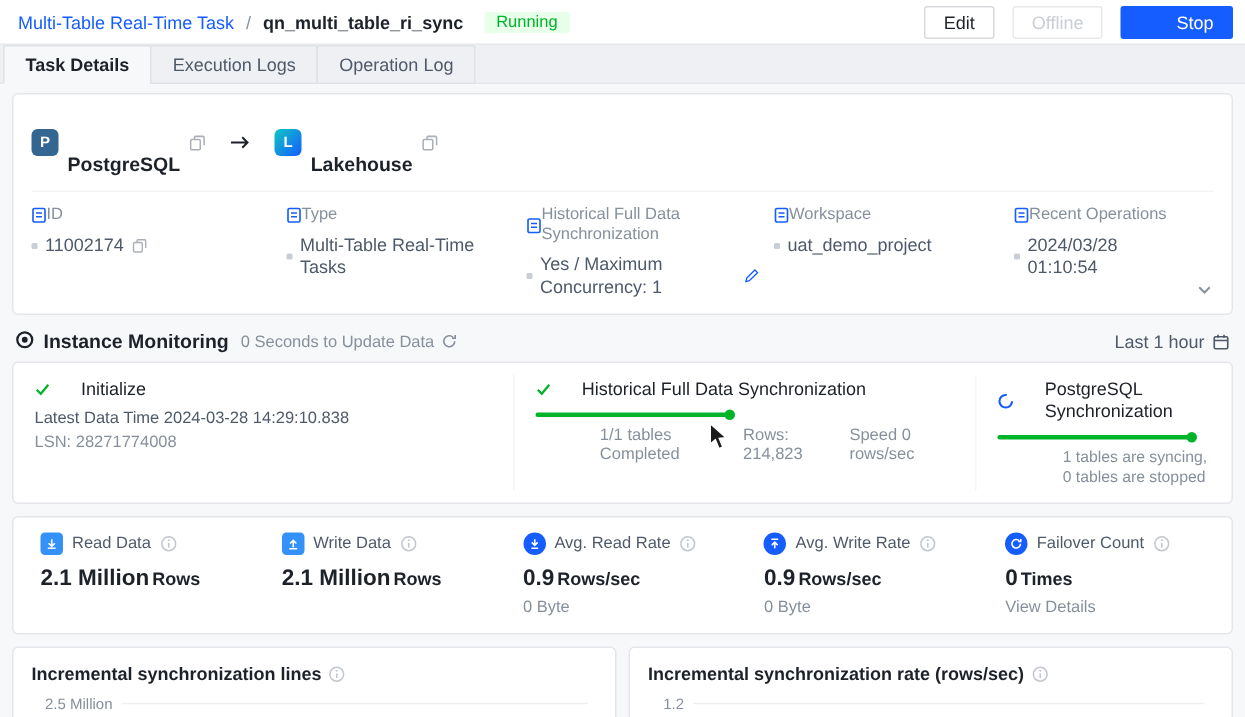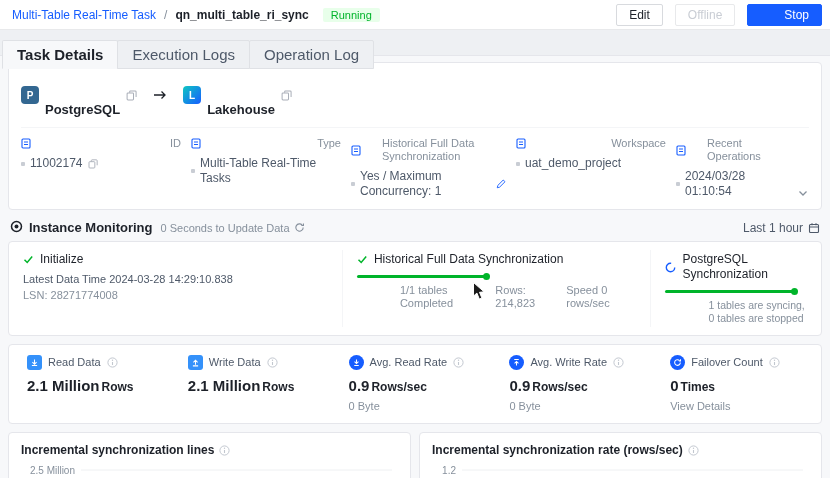--- a/index.html
+++ b/index.html
@@ -10,52 +10,52 @@
   .crumb-link{color:#165dff;cursor:pointer;}
   .crumb-sep{color:#86909c;margin:0 2px;}
   .crumb-current{color:#1d2129;font-weight:600;}
   .badge{background:#e8ffea;color:#00b42a;font-size:11px;padding:1px 8px;border-radius:2px;margin-left:8px;}
   .spacer{flex:1;}
   .btn{font-family:inherit;font-size:12px;padding:3px 12px;border-radius:2px;border:1px solid #d8dade;background:#fff;color:#1d2129;cursor:pointer;margin-left:6px;}
   .btn.disabled{color:#c9cdd4;border-color:#e8e9eb;}
   .btn.primary{background:#165dff;border-color:#165dff;color:#fff;padding-left:36px;}
   
   .tabbar{height:26px;background:#eef0f3;border-bottom:1px solid #e5e6eb;display:flex;align-items:flex-end;padding-left:2px;box-sizing:border-box;}
-  .tab{position:relative;top:14px;padding:5px 14px;font-size:15px;color:#4e5969;background:#eef0f3;border:1px solid #dfe1e5;border-radius:2px 2px 0 0;margin-left:-1px;cursor:pointer;}
+  .tab{position:relative;top:1px;padding:5px 14px;font-size:12px;color:#4e5969;background:#eef0f3;border:1px solid #dfe1e5;border-radius:2px 2px 0 0;margin-left:-1px;cursor:pointer;}
   .tab.active{background:#f7f8fa;color:#1d2129;font-weight:600;border-bottom-color:#f7f8fa;margin-left:0;}
   
   .content{padding:6px 8px 0;}
   .card{background:#fff;border:1px solid #e5e6eb;border-radius:4px;box-sizing:border-box;}
   .task-card{padding:10px 12px;}
   .conn-row{display:flex;align-items:center;gap:6px;}
   .db-icon{width:18px;height:18px;border-radius:4px;display:inline-flex;align-items:center;justify-content:center;color:#fff;font-size:10px;font-weight:bold;flex:0 0 auto;}
   .db-icon.pg{background:#336791;}
   .db-icon.lh{background:linear-gradient(135deg,#0fc6c2,#165dff);}
   .conn-name{font-size:13px;font-weight:700;margin-top:29px;}
   .icon-btn{display:inline-flex;align-items:center;cursor:pointer;line-height:0;}
   .arrow-wrap{margin:0 10px;line-height:0;}
   .fields-row{display:flex;align-items:flex-start;margin-top:10px;border-top:1px solid #f4f5f7;padding-top:9px;}
   .field{box-sizing:border-box;padding-right:10px;}
   .f1{width:170px;} .f2{width:160px;} .f3{width:165px;} .f4{width:160px;} .f5{flex:1;}
-  .field-label{display:flex;align-items:center;gap:21px;color:#86909c;font-size:11px;line-height:13px;justify-content:space-between;}
+  .field-label{display:flex;align-items:center;gap:0;color:#86909c;font-size:11px;line-height:13px;}
   .field-value{display:flex;align-items:center;gap:5px;margin-top:6px;color:#4e5969;font-size:12px;line-height:15px;}
   .bullet{width:4px;height:4px;background:#c9cdd4;border-radius:1px;flex:0 0 auto;}
   .expand-chevron{align-self:flex-end;margin-left:auto;cursor:pointer;line-height:0;}
   
   .mon-header{display:flex;align-items:center;margin:10px 2px 6px;gap:8px;}
   .mon-title{font-size:13px;font-weight:700;display:flex;align-items:flex-start;gap:6px;color:#1d2129;}
   .mon-sub{color:#86909c;font-size:11px;display:flex;align-items:center;gap:4px;}
   .mon-right{margin-left:auto;display:flex;align-items:center;gap:5px;color:#4e5969;font-size:12px;cursor:pointer;}
   
   .stages{display:flex;padding:8px 0;}
   .stage{padding:2px 14px;box-sizing:border-box;}
   .stage-1{flex:0 0 41%;}
   .stage-2{flex:0 0 38%;border-left:1px solid #f4f5f7;}
   .stage-3{flex:1;border-left:1px solid #f4f5f7;}
-  .stage-title{display:flex;align-items:center;gap:6px;font-size:12px;color:#1d2129;line-height:15px;}
+  .stage-title{display:flex;align-items:center;gap:20px;font-size:12px;color:#1d2129;line-height:15px;}
   .stage-bar{height:3px;background:#00b42a;border-radius:2px;width:130px;position:relative;margin:8px 0 6px;}
   .stage-bar::after{content:"";position:absolute;right:-3px;top:-2px;width:7px;height:7px;border-radius:50%;background:#00b42a;}
   .stage-line1{color:#4e5969;font-size:11px;margin-top:6px;line-height:13px;}
   .stage-line2{color:#86909c;font-size:11px;margin-top:3px;line-height:13px;}
   .stage-stats{color:#86909c;font-size:11px;display:flex;gap:12px;line-height:13px;margin-left:43px;}
   .stage-3 .stage-stats{font-size:10.5px;}
   
   .metrics{display:flex;margin-top:8px;padding:10px 4px;}
   .metric{flex:1;padding:0 14px;box-sizing:border-box;}
   .metric-label{display:flex;align-items:center;gap:6px;font-size:11px;color:#4e5969;line-height:15px;}

